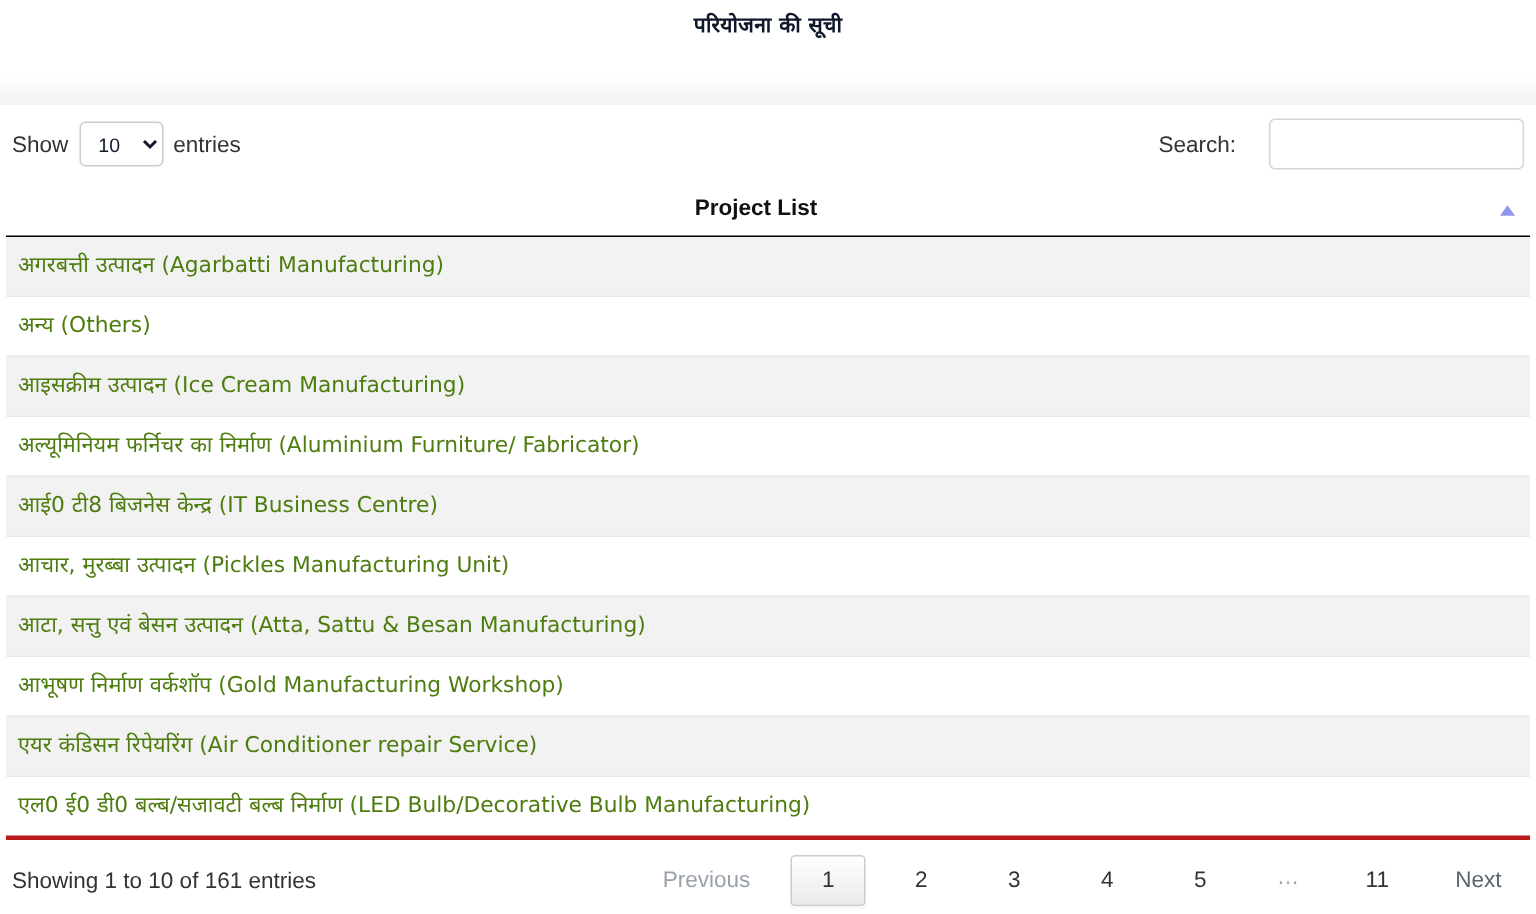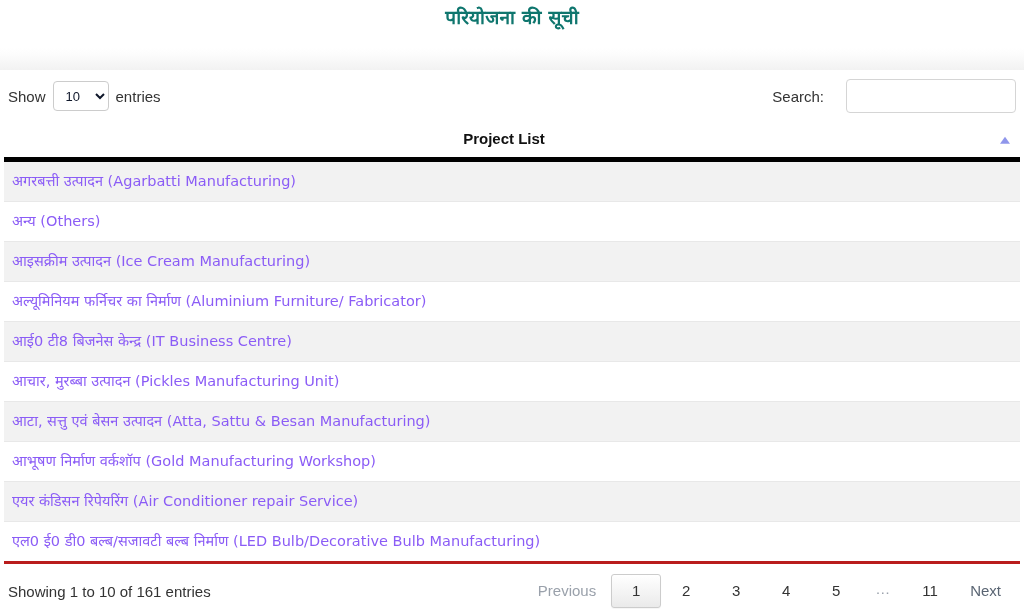--- a/index.html
+++ b/index.html
@@ -21,23 +21,23 @@
     width: 100%;
     height: 48px;
     display: flex;
     align-items: flex-start;
     justify-content: center;
     padding-top: 4px;
     box-sizing: border-box;
   }
   .page-title {
     font-family: "DejaVu Sans", sans-serif;
-    font-size: 19px;
+    font-size: 14px;
     font-weight: bold;
-    color: #0f766e;
+    color: #0f172a;
     line-height: 26px;
     letter-spacing: 0.2px;
   }
 
   
   .title-band {
     position: absolute;
     top: 48px;
     left: 0;
     width: 1024px;
@@ -117,40 +117,40 @@
     width: 100%;
     border-collapse: collapse;
     table-layout: fixed;
   }
   table.dt-table thead th {
     text-align: center;
     font-size: 15px;
     font-weight: bold;
     color: #111111;
     padding: 8px 24px 10px 8px;
-    border-bottom: 5px solid #000000;
+    border-bottom: 1px solid #000000;
     position: relative;
   }
   .sort-arrow {
     position: absolute;
     right: 10px;
     top: 50%;
     transform: translateY(-45%);
     width: 0;
     height: 0;
     border-left: 5px solid transparent;
     border-right: 5px solid transparent;
     border-bottom: 7px solid #7b84e8;
     opacity: 0.85;
   }
 
   table.dt-table tbody td {
     font-family: "DejaVu Sans", "Liberation Sans", sans-serif;
     font-size: 14.5px;
-    color: #8b5cf6;
+    color: #4d7c0f;
     padding: 9px 8px 9px 8px;
     border-top: 1px solid #e8e8e8;
     line-height: 21px;
     white-space: nowrap;
     overflow: hidden;
   }
   table.dt-table tbody tr:nth-child(odd) td {
     background: #f2f2f2;
   }
   table.dt-table tbody tr:nth-child(even) td {
@@ -170,21 +170,21 @@
     box-sizing: border-box;
   }
   .dt-info {
     font-size: 15px;
     color: #333333;
     white-space: nowrap;
   }
   .dt-paginate {
     display: flex;
     align-items: flex-start;
-    gap: 0px;
+    gap: 12px;
   }
   .pg-btn {
     font-family: "Liberation Sans", sans-serif;
     font-size: 15px;
     color: #5a6573;
     padding: 6px 14px;
     border: 1px solid transparent;
     border-radius: 4px;
     background: transparent;
     cursor: pointer;

